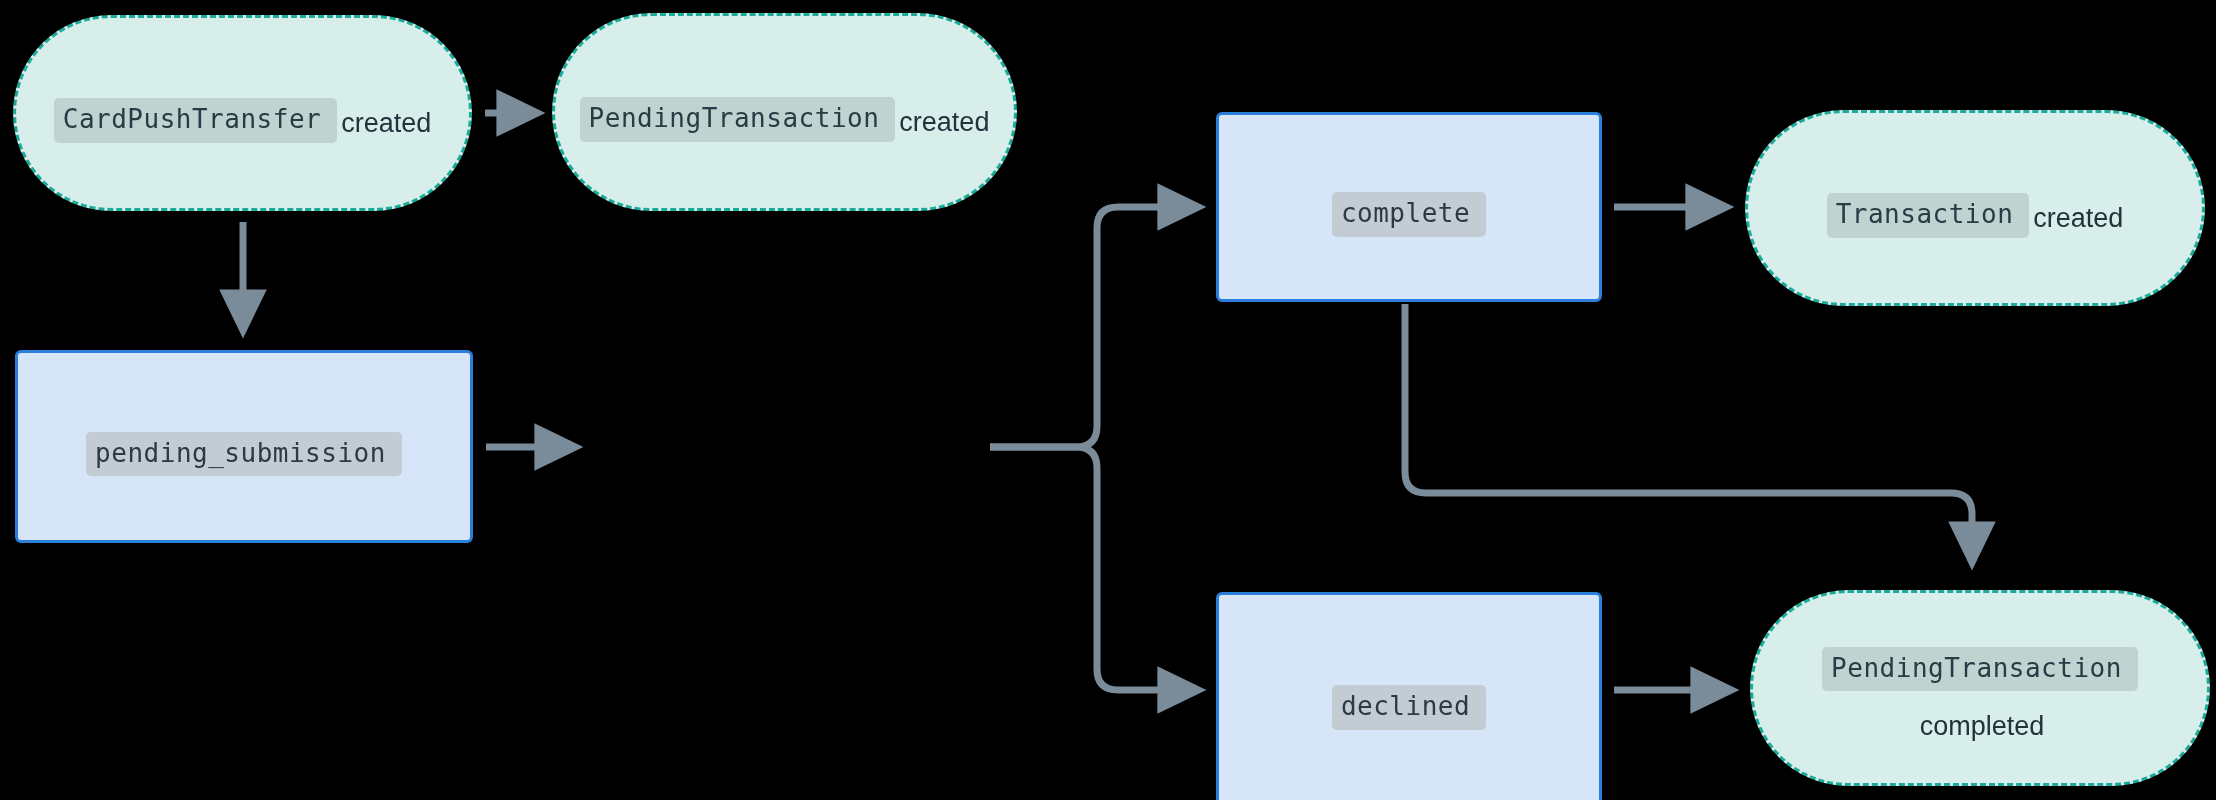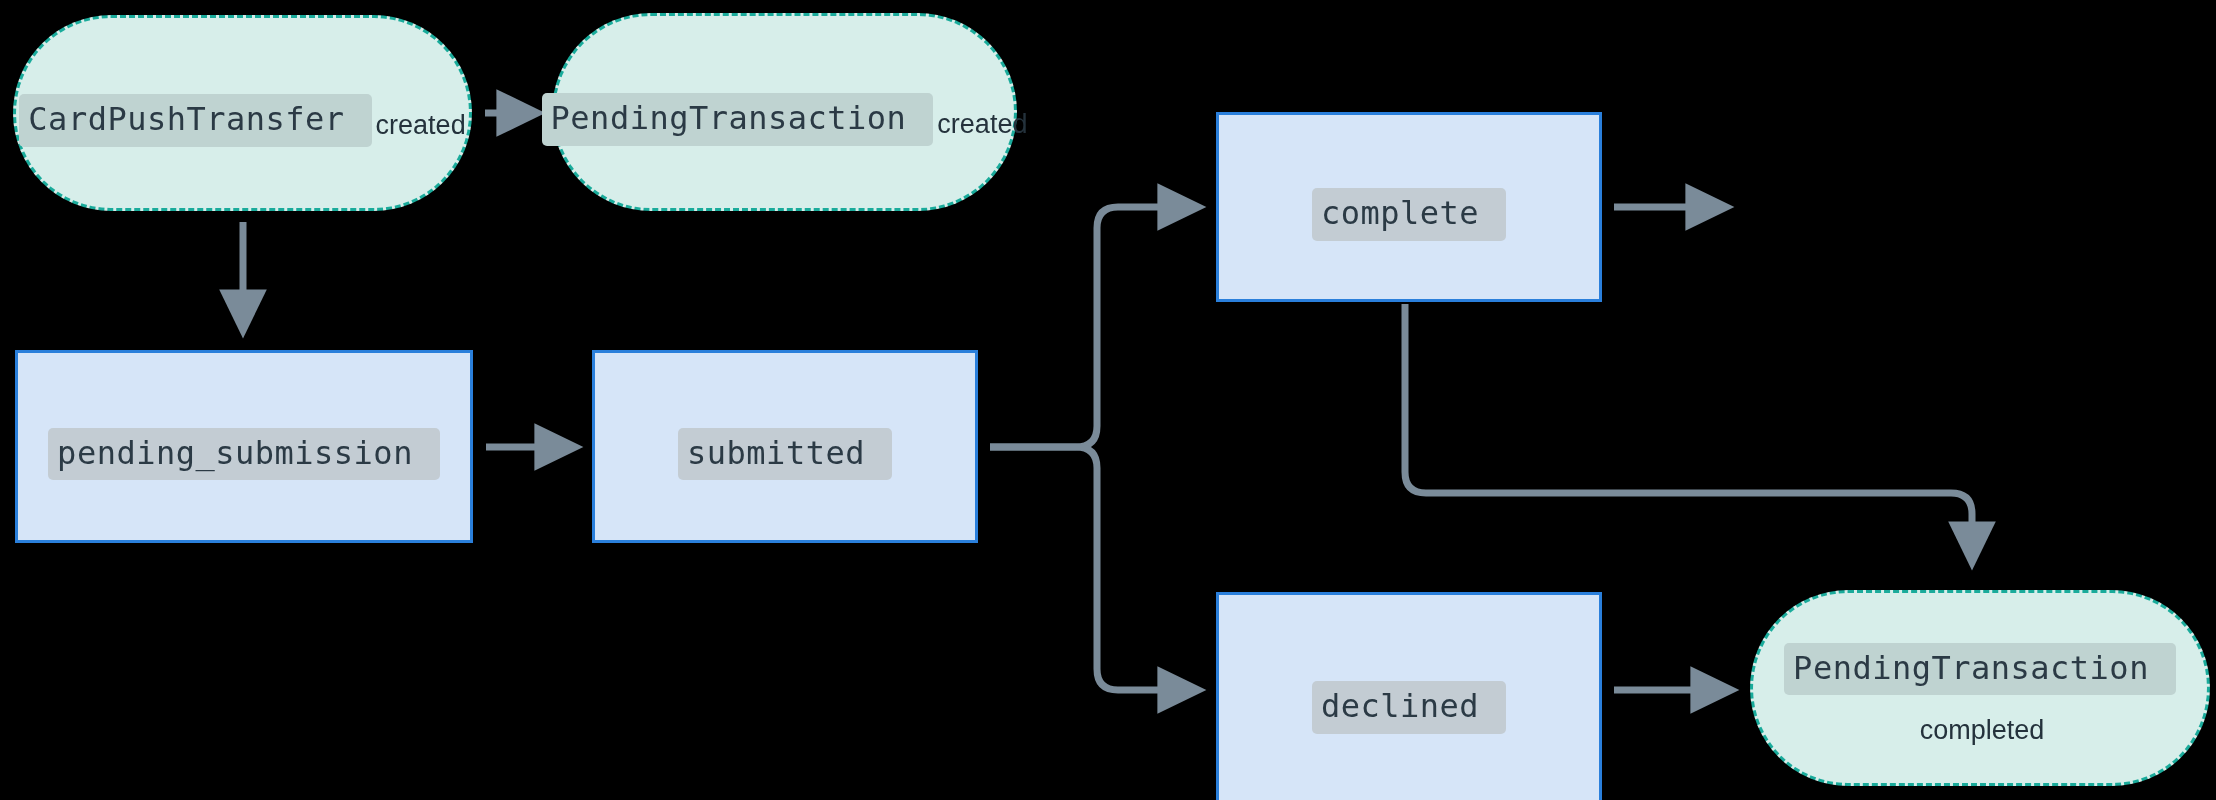--- a/index.html
+++ b/index.html
@@ -34,38 +34,38 @@
     display: flex;
     flex-direction: column;
     align-items: center;
     justify-content: center;
     text-align: center;
     line-height: 1.32;
   }
   .node-state {
     background: #d6e5f8;
     border: 3px solid #2a7fdb;
-    border-radius: 0;
+    border-radius: 6px;
   }
   .node-event {
     background: #d7eeea;
     border: 3px dashed #1aab9b;
     border-radius: 999px;
   }
   .node-line {
     display: block;
     white-space: nowrap;
   }
   .code-chip {
     display: inline-block;
     font-family: "DejaVu Sans Mono", "Liberation Mono", monospace;
-    font-size: 32px;
+    font-size: 26px;
     color: #2b3a45;
     letter-spacing: 0.5px;
-    padding: 4px 27px 6px 9px;
+    padding: 4px 16px 6px 9px;
     border-radius: 5px;
     margin-top: 15px;
   }
   .node-state .code-chip {
     background: #c3ccd3;
   }
   .node-event .code-chip {
     background: #bfd3d1;
   }
   .plain-text {
@@ -114,32 +114,32 @@
       <span class="code-chip">PendingTransaction</span><span class="plain-text">created</span>
     </span>
   </div>
 
   <div class="node node-state" style="left:15px; top:350px; width:458px; height:193px;">
     <span class="node-line">
       <span class="code-chip">pending_submission</span>
     </span>
   </div>
 
-  <div class="node node-state" style="left:592px; top:350px; width:386px; height:193px;">
-    <span class="node-line">
-      <span class="code-chip">submitted</span>
-    </span>
-  </div>
 
   <div class="node node-state" style="left:1216px; top:112px; width:386px; height:190px;">
     <span class="node-line">
       <span class="code-chip">complete</span>
     </span>
   </div>
 
+  <div class="node node-event" style="left:1745px; top:110px; width:460px; height:196px;">
+    <span class="node-line">
+      <span class="code-chip">Transaction</span><span class="plain-text">created</span>
+    </span>
+  </div>
 
   <div class="node node-state" style="left:1216px; top:592px; width:386px; height:216px;">
     <span class="node-line">
       <span class="code-chip">declined</span>
     </span>
   </div>
 
   <div class="node node-event" style="left:1750px; top:590px; width:460px; height:196px;">
     <span class="node-line">
       <span class="code-chip">PendingTransaction</span>

